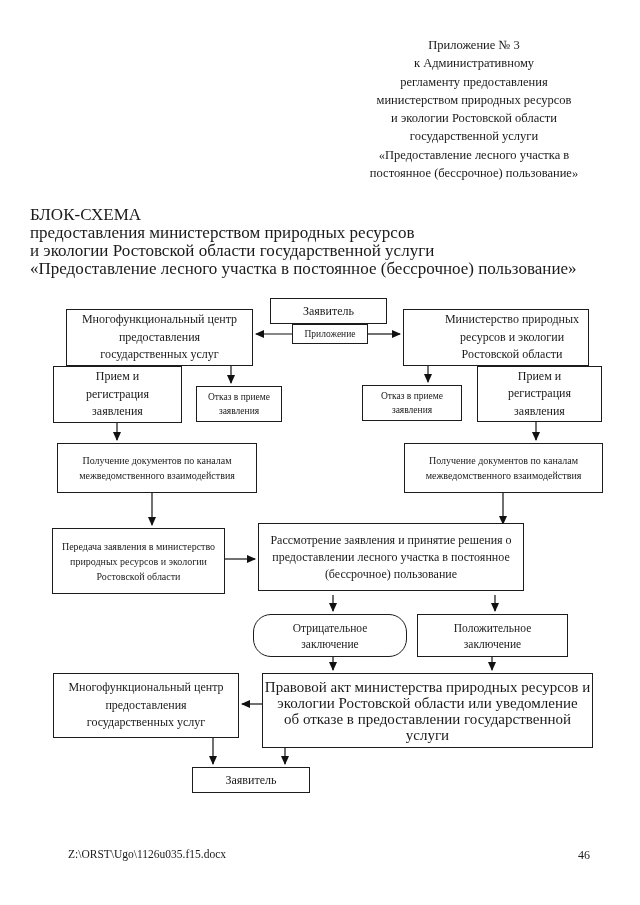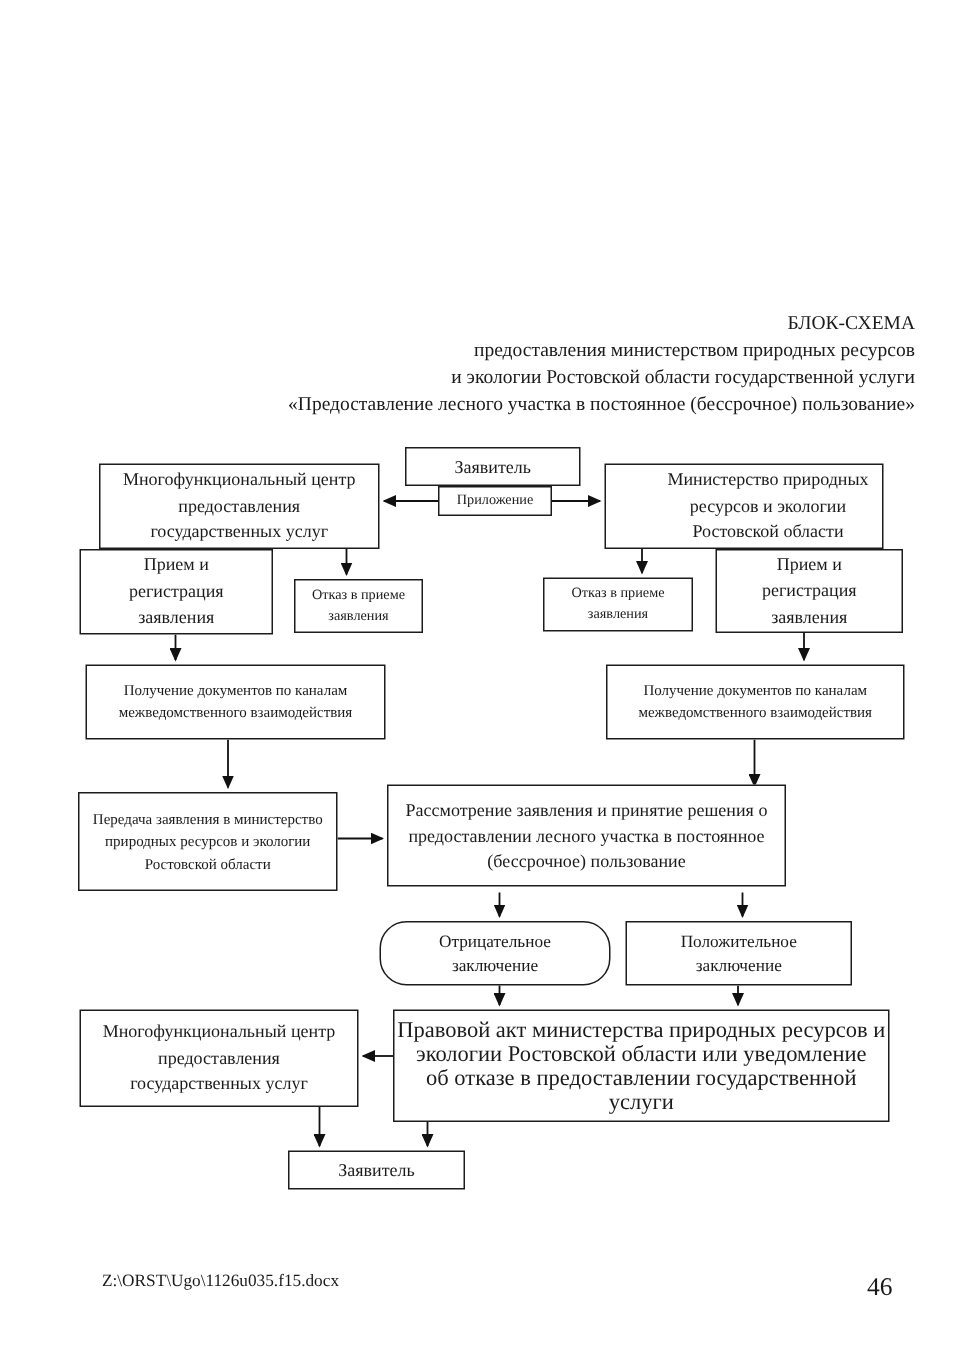--- a/index.html
+++ b/index.html
@@ -16,22 +16,22 @@
     position: absolute;
     left: 338px; top: 36px; width: 272px;
     text-align: center;
     font-size: 12.5px;
     line-height: 18.3px;
     white-space: pre-line;
   }
   .title-block {
     position: absolute;
     left: 30px; top: 206px; width: 580px;
-    text-align: right;
-    font-size: 13px;
+    text-align: left;
+    font-size: 17px;
     line-height: 18px;
     white-space: pre-line;
   }
   .connectors {
     position: absolute;
     left: 0; top: 0;
     pointer-events: none;
   }
   .box {
     position: absolute;
@@ -62,29 +62,37 @@
   .b-legal           { left:262px; top:673px; width:331px; height:75px; font-size:15px; line-height:16px; }
   .b-applicant-bottom{ left:192px; top:767px; width:118px; height:26px; font-size:12px; }
   .footer-path {
     position: absolute;
     left: 68px; top: 848px;
     font-size: 11.5px;
   }
   .footer-pagenum {
     position: absolute;
     left: 578px; top: 848px;
-    font-size: 17px;
+    font-size: 12px;
     text-align: center;
   }
 </style>
 </head>
 <body>
 
 <div class="page">
 
+  <div class="annex-block">Приложение № 3
+к Административному
+регламенту предоставления
+министерством природных ресурсов
+и экологии Ростовской области
+государственной услуги
+«Предоставление лесного участка в
+постоянное (бессрочное) пользование»</div>
 
   <div class="title-block">БЛОК-СХЕМА
 предоставления министерством природных ресурсов
 и экологии Ростовской области государственной услуги
 «Предоставление лесного участка в постоянное (бессрочное) пользование»</div>
 
   <svg class="connectors" width="640" height="905" viewBox="0 0 640 905">
     <defs>
       <marker id="ah" markerWidth="9" markerHeight="8" refX="8" refY="4" orient="auto" markerUnits="userSpaceOnUse">
         <path d="M0,0 L9,4 L0,8 Z" fill="#111"></path>

